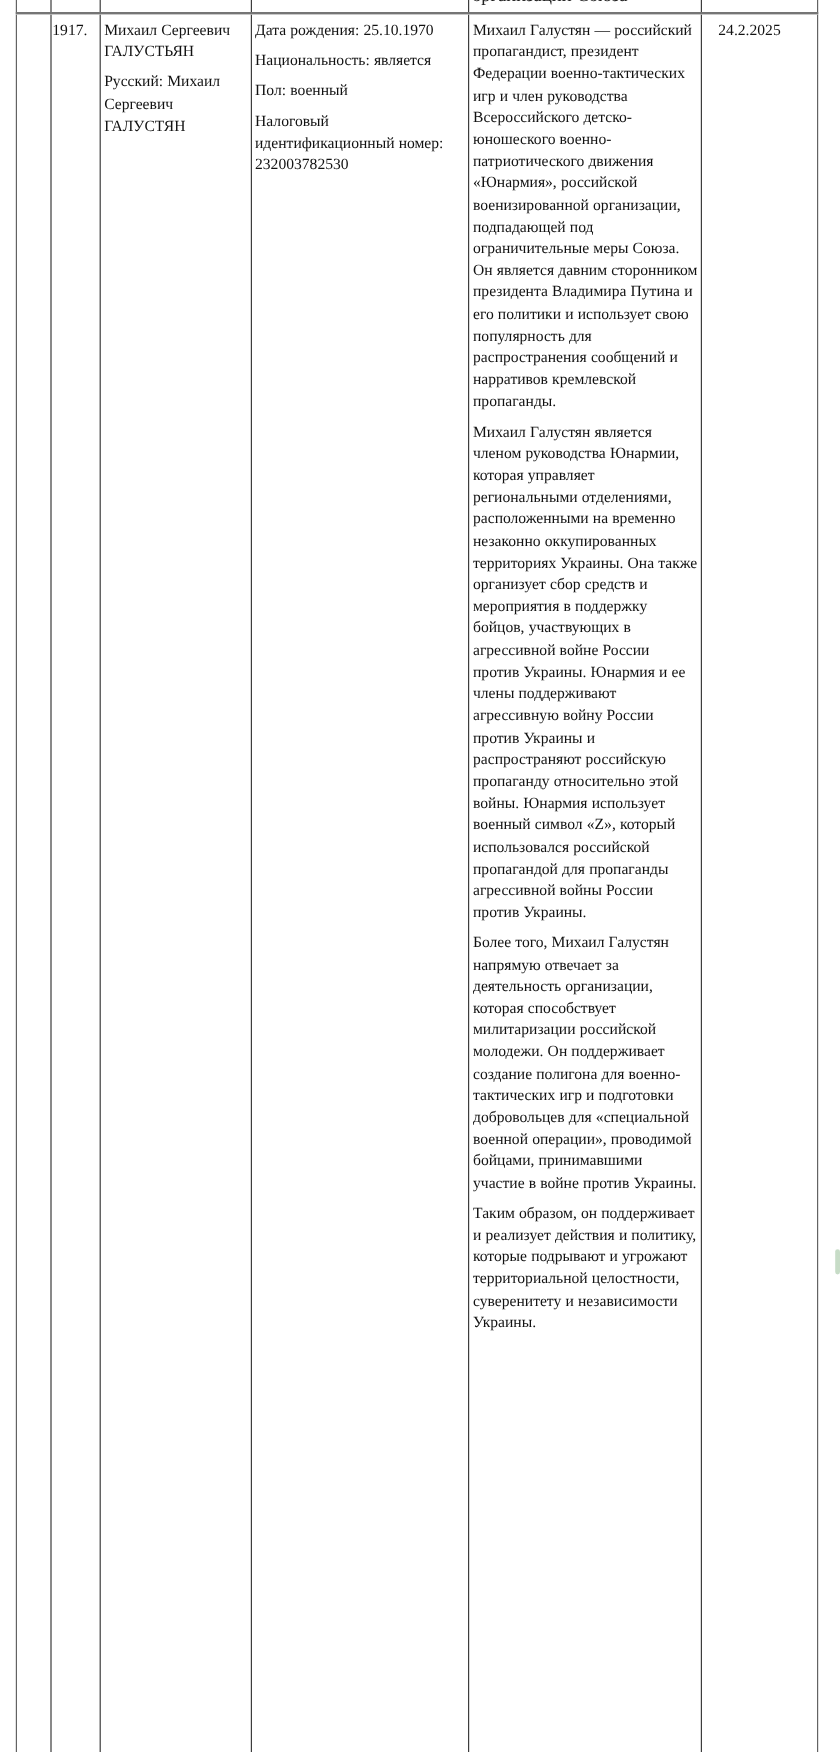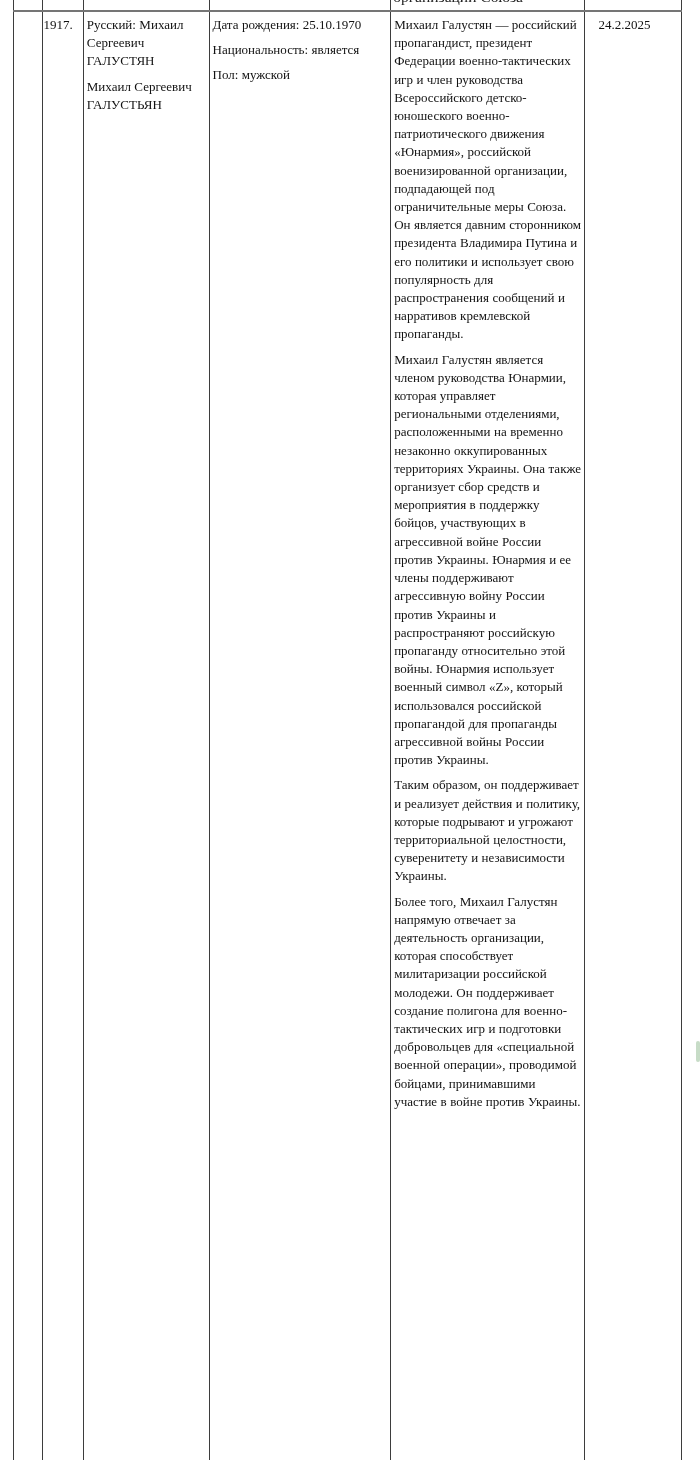--- a/index.html
+++ b/index.html
@@ -56,35 +56,36 @@
 
     <div class="row main-row">
 
       <div class="cell first col-gutter"></div>
 
       <div class="cell col-num">
         <div class="txt">1917.</div>
       </div>
 
       <div class="cell col-name">
+        <p>Михаил Сергеевич ГАЛУСТЬЯН</p>
         <p>Русский: Михаил Сергеевич ГАЛУСТЯН</p>
-        <p>Михаил Сергеевич ГАЛУСТЬЯН</p>
       </div>
 
       <div class="cell col-id">
         <p>Дата рождения: 25.10.1970</p>
         <p>Национальность: является</p>
-        <p>Пол: мужской</p>
+        <p>Пол: военный</p>
+        <p>Налоговый идентификационный номер: 232003782530</p>
       </div>
 
       <div class="cell col-reasons">
         <p>Михаил Галустян — российский пропагандист, президент Федерации военно-тактических игр и член руководства Всероссийского детско-юношеского военно-патриотического движения «Юнармия», российской военизированной организации, подпадающей под ограничительные меры Союза. Он является давним сторонником президента Владимира Путина и его политики и использует свою популярность для распространения сообщений и нарративов кремлевской пропаганды.</p>
         <p>Михаил Галустян является членом руководства Юнармии, которая управляет региональными отделениями, расположенными на временно незаконно оккупированных территориях Украины. Она также организует сбор средств и мероприятия в поддержку бойцов, участвующих в агрессивной войне России против Украины. Юнармия и ее члены поддерживают агрессивную войну России против Украины и распространяют российскую пропаганду относительно этой войны. Юнармия использует военный символ «Z», который использовался российской пропагандой для пропаганды агрессивной войны России против Украины.</p>
+        <p>Более того, Михаил Галустян напрямую отвечает за деятельность организации, которая способствует милитаризации российской молодежи. Он поддерживает создание полигона для военно-тактических игр и подготовки добровольцев для «специальной военной операции», проводимой бойцами, принимавшими участие в войне против Украины.</p>
         <p>Таким образом, он поддерживает и реализует действия и политику, которые подрывают и угрожают территориальной целостности, суверенитету и независимости Украины.</p>
-        <p>Более того, Михаил Галустян напрямую отвечает за деятельность организации, которая способствует милитаризации российской молодежи. Он поддерживает создание полигона для военно-тактических игр и подготовки добровольцев для «специальной военной операции», проводимой бойцами, принимавшими участие в войне против Украины.</p>
       </div>
 
       <div class="cell col-date">
         <div class="txt">24.2.2025</div>
       </div>
 
     </div>
   </div>
 
   <div class="scroll-thumb" style="background: rgb(199, 220, 199);"></div>

